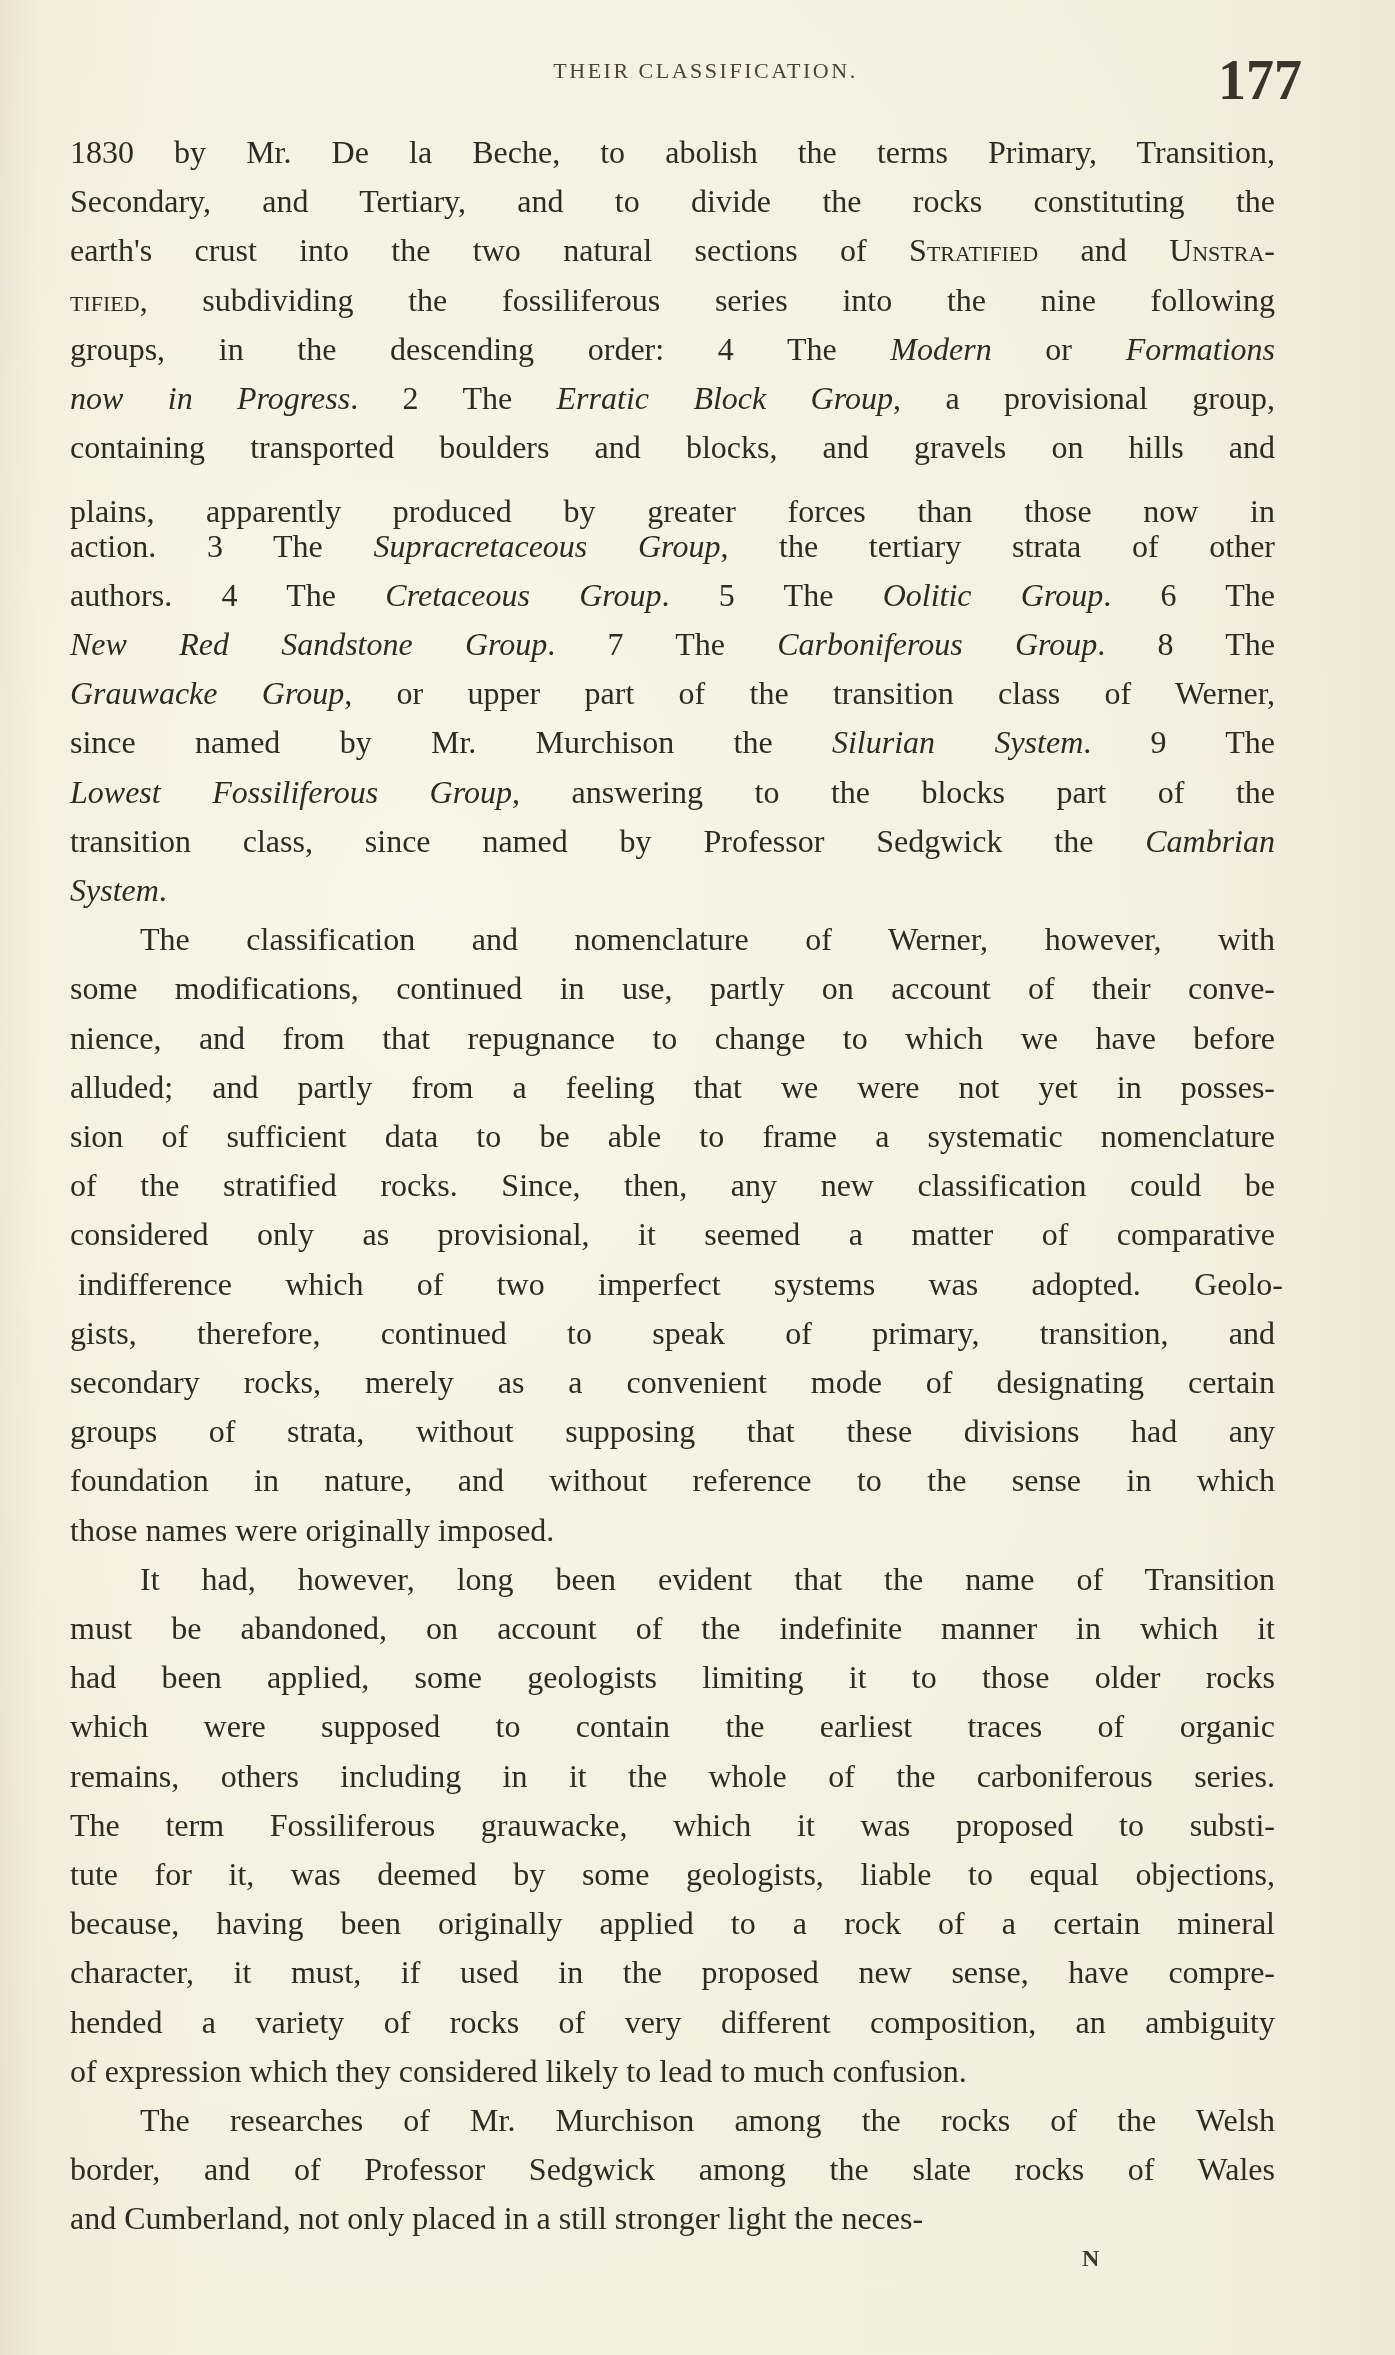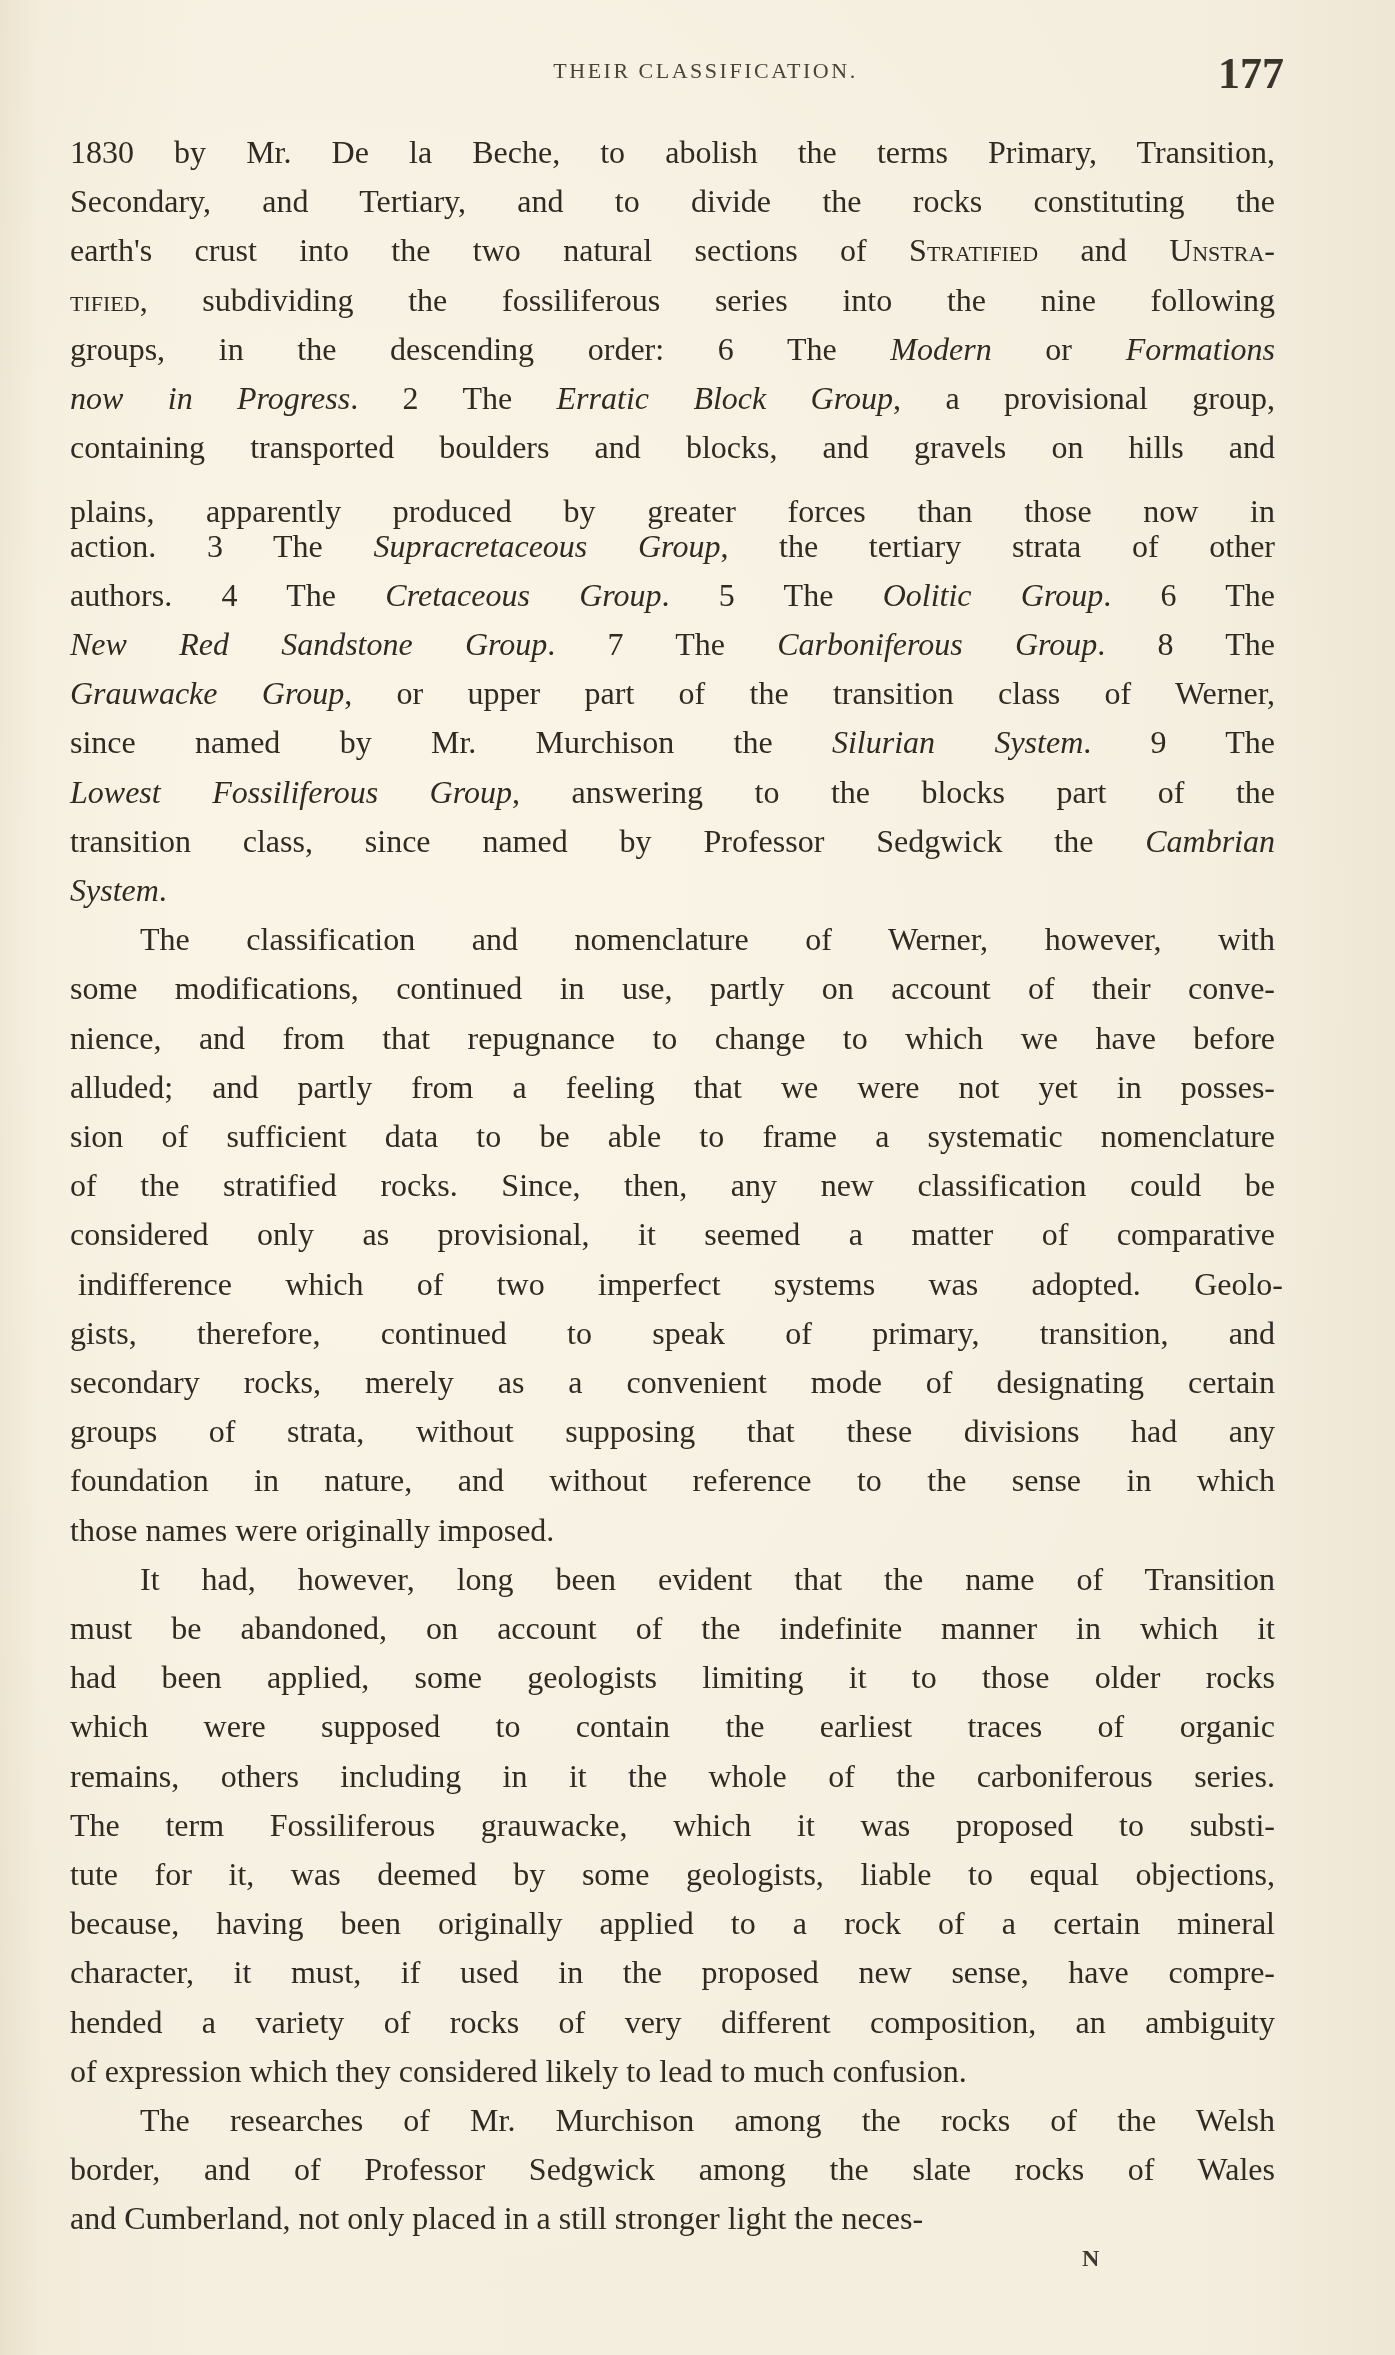--- a/index.html
+++ b/index.html
@@ -19,21 +19,21 @@
   .running-head {
     position: absolute; top: 58px; left: 8px; width: 1395px;
     text-align: center;
     font-family: "Liberation Serif", "DejaVu Serif", serif;
     font-size: 22px; letter-spacing: 2.5px;
     color: #4a4438;
   }
   .page-number {
     position: absolute; top: 48px; left: 1218px;
     font-family: "Liberation Serif", "DejaVu Serif", serif;
-    font-size: 44px; font-weight: bold;
+    font-size: 56px; font-weight: bold;
     color: #3a342a;
   }
   .line {
     position: absolute;
     left: 70px; width: 1205px;
     height: 49px;
     font-family: "Liberation Serif", "DejaVu Serif", serif;
     font-size: 32px;
     line-height: 49px;
     color: #2f2a22;
@@ -58,21 +58,21 @@
 <div class="page">
   <div class="running-head">THEIR CLASSIFICATION.</div>
   <div class="page-number">177</div>
 
   <div id="body-text">
       <div>
         <div class="line" style="top: 128px;"><span>1830 by Mr. De la Beche, to abolish the terms Primary, Transition,</span></div>
         <div class="line" style="top: 177.2px;"><span>Secondary, and Tertiary, and to divide the rocks constituting the</span></div>
         <div class="line" style="top: 226.4px;"><span>earth's crust into the two natural sections of </span><span class="sc">Stratified</span><span> and </span><span class="sc">Unstra-</span></div>
         <div class="line" style="top: 275.6px;"><span class="sc">tified</span><span>, subdividing the fossiliferous series into the nine following</span></div>
-        <div class="line" style="top: 324.8px;"><span>groups, in the descending order:  6 The </span><i>Modern</i><span> or </span><i>Formations</i></div>
+        <div class="line" style="top: 324.8px;"><span>groups, in the descending order:  4 The </span><i>Modern</i><span> or </span><i>Formations</i></div>
         <div class="line" style="top: 374px;"><i>now in Progress</i><span>.  2 The </span><i>Erratic Block Group</i><span>, a provisional group,</span></div>
         <div class="line" style="top: 423.2px;"><span>containing transported boulders and blocks, and gravels on hills and</span></div>
         <div class="line" style="top: 447px; margin-top: 40px;"><span>plains, apparently produced by greater forces than those now in</span></div>
         <div class="line" style="top: 521.6px;"><span>action.  3 The </span><i>Supracretaceous Group</i><span>, the tertiary strata of other</span></div>
         <div class="line" style="top: 570.8px;"><span>authors.  4 The </span><i>Cretaceous Group</i><span>.  5 The </span><i>Oolitic Group</i><span>.  6 The</span></div>
         <div class="line" style="top: 620px;"><i>New Red Sandstone Group</i><span>.  7 The </span><i>Carboniferous Group</i><span>.  8 The</span></div>
         <div class="line" style="top: 669.2px;"><i>Grauwacke Group</i><span>, or upper part of the transition class of Werner,</span></div>
         <div class="line" style="top: 718.4px;"><span>since named by Mr. Murchison the </span><i>Silurian System</i><span>.  9 The</span></div>
         <div class="line" style="top: 767.6px;"><i>Lowest Fossiliferous Group</i><span>, answering to the blocks part of the</span></div>
         <div class="line" style="top: 816.8px;"><span>transition class, since named by Professor Sedgwick the </span><i>Cambrian</i></div>

